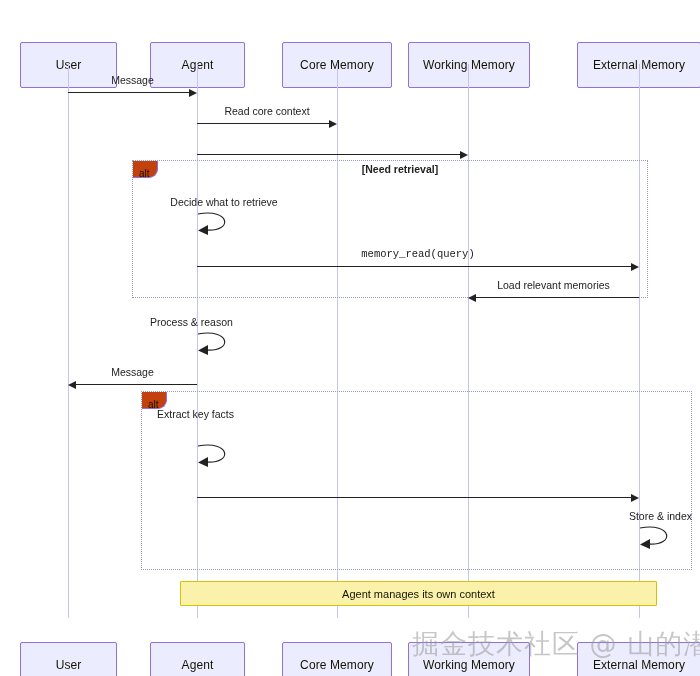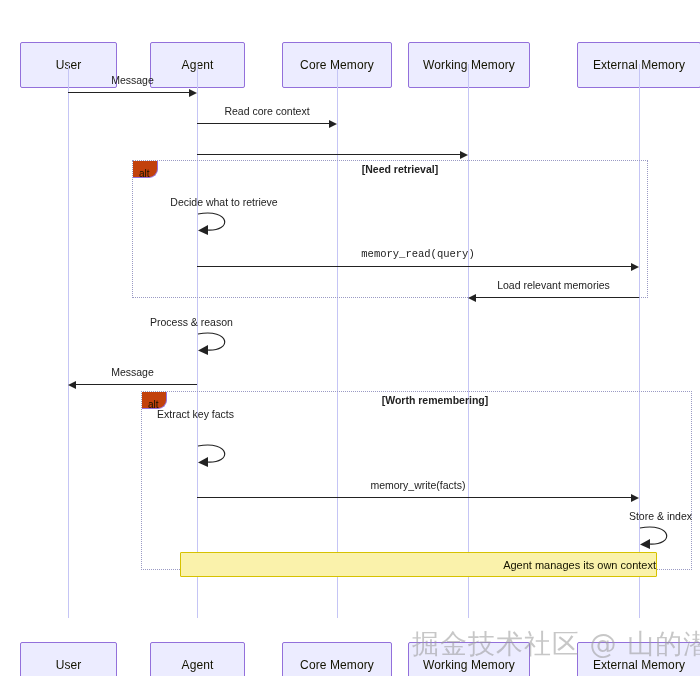--- a/index.html
+++ b/index.html
@@ -141,21 +141,20 @@
   <div class="alt-block" style="left:132px; top:160px; width:516px; height:138px;"></div>
   <div class="alt-tag" style="left:133px; top:161px; height:17px;">
     <span>alt</span>
   </div>
   <div class="alt-cond" style="left:300px; top:163px; width:200px;">[Need retrieval]</div>
 
   <div class="alt-block" style="left:141px; top:391px; width:551px; height:179px;"></div>
   <div class="alt-tag" style="left:142px; top:392px; height:17px;">
     <span>alt</span>
   </div>
-  <div class="alt-cond" style="left:335px; top:394px; width:200px;">[Worth remembering]</div>
 
   <div class="msg-label" style="left:68px; top:74px; width:129px;">Message</div>
   <div class="arrow-line" style="left:68px; top:92px; width:121px;"></div>
   <div class="arrow-head right" style="left:189px; top:88.5px;"></div>
 
   <div class="msg-label" style="left:197px; top:105px; width:140px;">Read core context</div>
   <div class="arrow-line" style="left:197px; top:123px; width:132px;"></div>
   <div class="arrow-head right" style="left:329px; top:119.5px;"></div>
 
   <div class="arrow-line" style="left:197px; top:154px; width:263px;"></div>
@@ -190,33 +189,32 @@
   <div class="arrow-head left" style="left:68px; top:380.5px;"></div>
 
   <div class="msg-label" style="left:157px; top:408px; width:130px; text-align:left;">Extract key facts</div>
   <div class="selfloop" style="left:196px; top:442px;">
     <svg width="46" height="26" viewBox="0 0 46 26">
       <path d="M2 4 C 34 -2, 38 22, 10 20" fill="none" stroke="#222" stroke-width="1.2"></path>
       <polygon points="12,15 2,20.5 12,25" fill="#222"></polygon>
     </svg>
   </div>
 
-  <div class="msg-label" style="left:197px; top:479px; width:442px;">memory_write(facts)</div>
   <div class="arrow-line" style="left:197px; top:497px; width:434px;"></div>
   <div class="arrow-head right" style="left:631px; top:493.5px;"></div>
 
   <div class="msg-label" style="left:592px; top:510px; width:100px; text-align:right;">Store &amp; index</div>
   <div class="selfloop" style="left:638px; top:524px;">
     <svg width="46" height="26" viewBox="0 0 46 26">
       <path d="M2 4 C 34 -2, 38 22, 10 20" fill="none" stroke="#222" stroke-width="1.2"></path>
       <polygon points="12,15 2,20.5 12,25" fill="#222"></polygon>
     </svg>
   </div>
 
-  <div class="note-box" style="left:180px; top:552px; width:477px; height:25px;justify-content:flex-end;">
+  <div class="note-box" style="left:180px; top:581px; width:477px; height:25px;">
     <span>Agent manages its own context</span>
   </div>
 
   <div class="participant-box" style="left:20px; top:618px; width:97px; height:46px;">
     <span>User</span>
   </div>
   <div class="participant-box" style="left:150px; top:618px; width:95px; height:46px;">
     <span>Agent</span>
   </div>
   <div class="participant-box" style="left:282px; top:618px; width:110px; height:46px;">

